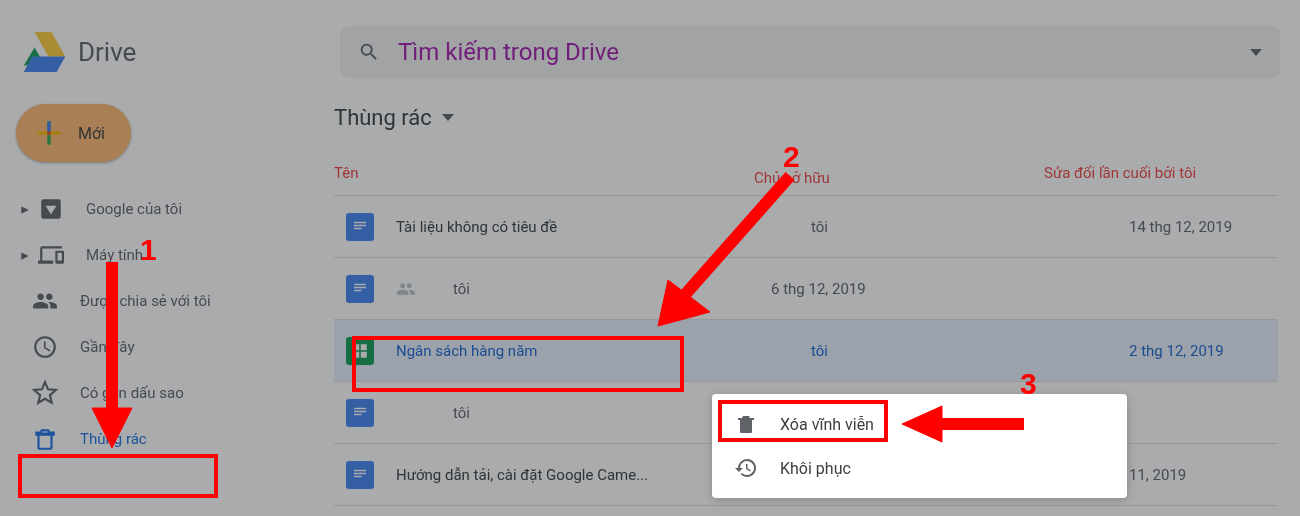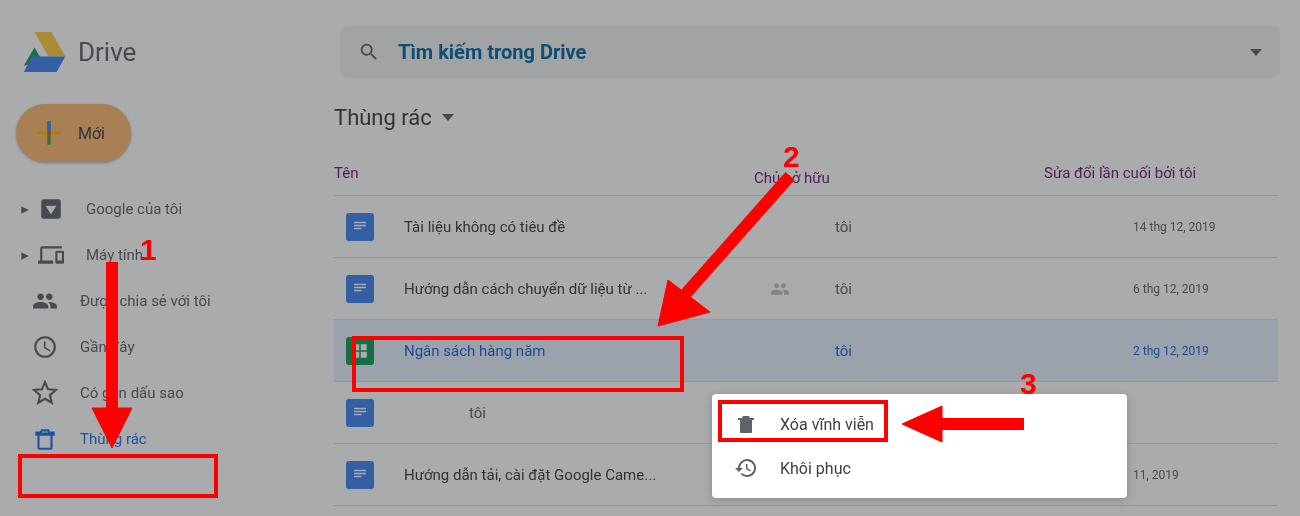--- a/index.html
+++ b/index.html
@@ -7,21 +7,21 @@
          width: 1300px; height: 516px; background: #fff; position: relative; overflow: hidden; }
 
   
   .header { display: flex; align-items: center; height: 72px; padding: 0 20px; margin-top: 16px; }
   .logo-wrap { display: flex; align-items: center; width: 320px; }
   .logo-tri { width: 46px; height: 40px; margin-right: 12px; }
   .app-name { font-size: 26px; color: #5f6368; }
   .search-bar { flex: 1; height: 52px; background: #f1f3f4; border-radius: 8px;
                 display: flex; align-items: center; padding: 0 18px; color:#5f6368; }
   .search-bar .s-icon { width:22px; height:22px; margin-right:18px; fill:#5f6368; }
-  .search-bar .placeholder { font-size:20px; color:#0369a1; flex:1;font-weight:bold; }
+  .search-bar .placeholder { font-size:24px; color:#a21caf; flex:1; }
   .search-bar .dd { width:0; height:0; border-left:6px solid transparent;
                     border-right:6px solid transparent; border-top:7px solid #5f6368; }
 
   
   .main { display:flex; height:calc(100% - 72px); }
 
   .sidebar { width:312px; padding:10px 10px 10px 10px; }
   .new-btn { display:inline-flex; align-items:center; height:58px; border-radius:30px;
              background:#fdba74; box-shadow:0 1px 3px rgba(60,64,67,.3),0 1px 2px rgba(60,64,67,.15);
              padding:0 26px 0 18px; margin:6px 6px 24px 6px; font-size:16px; color:#3c4043; cursor:pointer;}
@@ -35,33 +35,33 @@
                     margin-right:22px; fill:#5f6368; }
   .nav-item.active { color:#1a73e8; }
   .nav-item.active .icon { fill:#1a73e8; }
 
   .content { flex:1; padding:4px 22px 0 22px; }
   .page-title { display:flex; align-items:center; font-size:22px; color:#3c4043;
                 height:50px; margin-bottom:8px; }
   .page-title .tri { margin-left:10px; width:0;height:0;border-left:6px solid transparent;
                      border-right:6px solid transparent;border-top:7px solid #5f6368; }
 
-  .col-headers { display:flex; height:46px; align-items:center; color:#701a75; font-size:15px;
+  .col-headers { display:flex; height:46px; align-items:center; color:#ef4444; font-size:15px;
                  border-bottom:1px solid #e0e0e0; }
   .col-name-h   { flex:0 0 420px; }
   .col-owner-h  { flex:0 0 290px;margin-top:10px; }
   .col-modif-h  { flex:1; }
 
-  .row { display:flex; height:62px; align-items:center; border-bottom:1px solid #e0e0e0; position:relative;gap:8px; }
+  .row { display:flex; height:62px; align-items:center; border-bottom:1px solid #e0e0e0; position:relative; }
   .row .file-icon { width:28px; height:28px; margin-left:12px; margin-right:22px; border-radius:3px;
                     display:flex; align-items:center; justify-content:center; }
   .row .fname  { flex:0 0 358px; font-size:15px; color:#3c4043; white-space:nowrap;
                  overflow:hidden; text-overflow:ellipsis; }
   .row .owner  { flex:0 0 290px; font-size:15px; color:#5f6368;margin-left:29px; }
-  .row .modif  { flex:1; font-size:12px; color:#5f6368; }
+  .row .modif  { flex:1; font-size:15px; color:#5f6368;margin-left:28px; }
   .row .shared { width:20px; fill:#bdc1c6; margin-right:8px; }
   .row.selected { background:#e8f0fe; }
   .row.selected .fname, .row.selected .owner, .row.selected .modif { color:#1967d2; }
 
   
   .doc-bg   { background:#4285f4; }
   .sheet-bg { background:#0f9d58; }
   .doc-bg svg, .sheet-bg svg { width:18px; height:18px; fill:#fff; }
 
   
@@ -191,21 +191,20 @@
       <span class="shared"></span>
       <span class="owner">tôi</span>
       <span class="modif">14 thg 12, 2019</span>
     </div>
     <div class="row">
       <span class="file-icon doc-bg">
           <svg viewBox="0 0 24 24">
             <path d="M4 5h16v2H4zm0 4h16v2H4zm0 4h10v2H4z"></path>
           </svg>
         </span>
-      <span class="fname">Hướng dẫn cách chuyển dữ liệu từ ...</span>
       <svg class="shared" viewBox="0 0 24 24">
           <path d="M16 11c1.66 0 2.99-1.34 2.99-3S17.66 5 16 5s-3 1.34-3 3 1.34 3 3 3zm-8 0c1.66 0 2.99-1.34 2.99-3S9.66 5 8 5 5 6.34 5 8s1.34 3 3 3zm0 2c-2.33 0-7 1.17-7 3.5V19h14v-2.5C15 14.17 10.33 13 8 13zm8 0c-.29 0-.62.02-.97.05 1.16.84 1.97 1.97 1.97 3.45V19h6v-2.5c0-2.33-4.67-3.5-7-3.5z"></path>
         </svg>
       <span class="owner">tôi</span>
       <span class="modif">6 thg 12, 2019</span>
     </div>
     <div class="row selected">
       <span class="file-icon sheet-bg">
           <svg viewBox="0 0 24 24">
             <path d="M3 3h8v8H3zm10 0h8v8h-8zM3 13h8v8H3zm10 0h8v8h-8z"></path>

